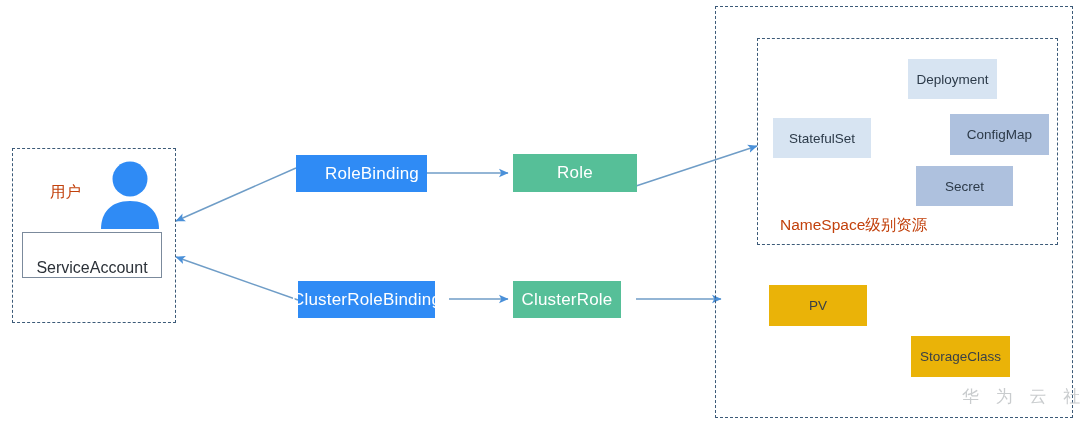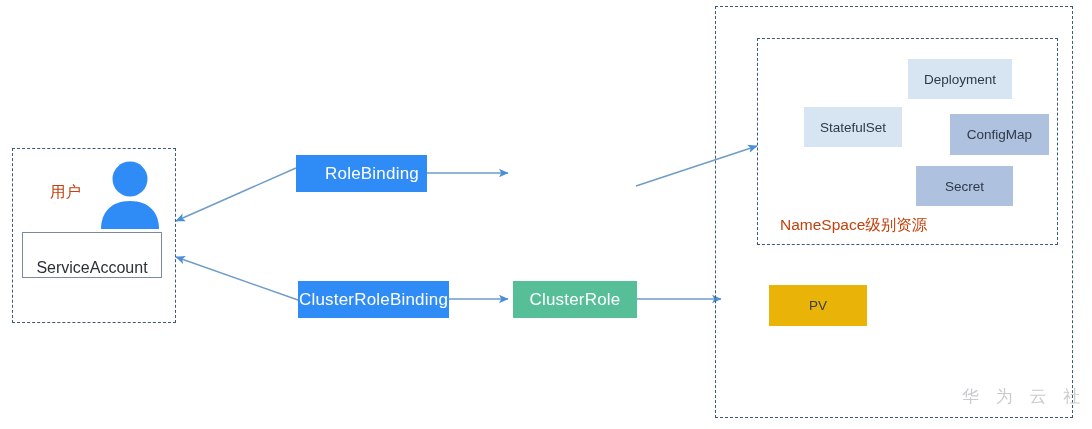--- a/index.html
+++ b/index.html
@@ -113,53 +113,59 @@
   </svg>
 
   <div class="abs solid-box sa-text" style="left:22px; top:232px; width:140px; height:46px; display:flex; align-items:flex-end; justify-content:center;">
     <span>ServiceAccount</span>
   </div>
 
   <div class="abs node node-blue" style="left:296px; top:155px; width:131px; height:37px;padding-left:21px;">
     <span>RoleBinding</span>
   </div>
 
-  <div class="abs node node-blue" style="left:298px; top:281px; width:151px; height:37px;">
+  <div class="abs node node-blue" style="left:298px; top:281px; width:137px; height:37px;">
     <span>ClusterRoleBinding</span>
   </div>
 
+  <div class="abs node node-green" style="left:513px; top:154px; width:124px; height:38px;">
+    <span>Role</span>
+  </div>
 
-  <div class="abs node node-green" style="left:513px; top:281px; width:124px; height:37px;">
+  <div class="abs node node-green" style="left:513px; top:281px; width:108px; height:37px;">
     <span>ClusterRole</span>
   </div>
 
   <div class="abs dashed-box" style="left:715px; top:6px; width:358px; height:412px;"></div>
 
   <div class="abs dashed-box" style="left:757px; top:38px; width:301px; height:207px;"></div>
 
 
-  <div class="abs res res-paleblue" style="left:908px; top:59px; width:104px; height:40px;">
+  <div class="abs res res-paleblue" style="left:908px; top:59px; width:89px; height:40px;">
     <span>Deployment</span>
   </div>
 
-  <div class="abs res res-paleblue" style="left:773px; top:107px; width:98px; height:40px;margin-left:31px;">
+  <div class="abs res res-paleblue" style="left:773px; top:118px; width:98px; height:40px;">
     <span>StatefulSet</span>
   </div>
 
   <div class="abs res res-slate" style="left:950px; top:114px; width:99px; height:41px;">
     <span>ConfigMap</span>
   </div>
 
   <div class="abs res res-slate" style="left:908px; top:166px; width:97px; height:40px;margin-left:8px;">
     <span>Secret</span>
   </div>
 
   <div class="abs label-cn" style="left:780px; top:215px;">NameSpace级别资源</div>
 
   <div class="abs res res-gray" style="left:769px; top:285px; width:98px; height:41px;">
     <span>PV</span>
   </div>
 
+  <div class="abs res res-gray" style="left:911px; top:336px; width:99px; height:41px;">
+    <span>StorageClass</span>
+  </div>
 
 
   <div class="abs watermark" style="left:962px; top:385px;">华 为 云 社 区</div>
 
 </div>
 
 </body></html>

